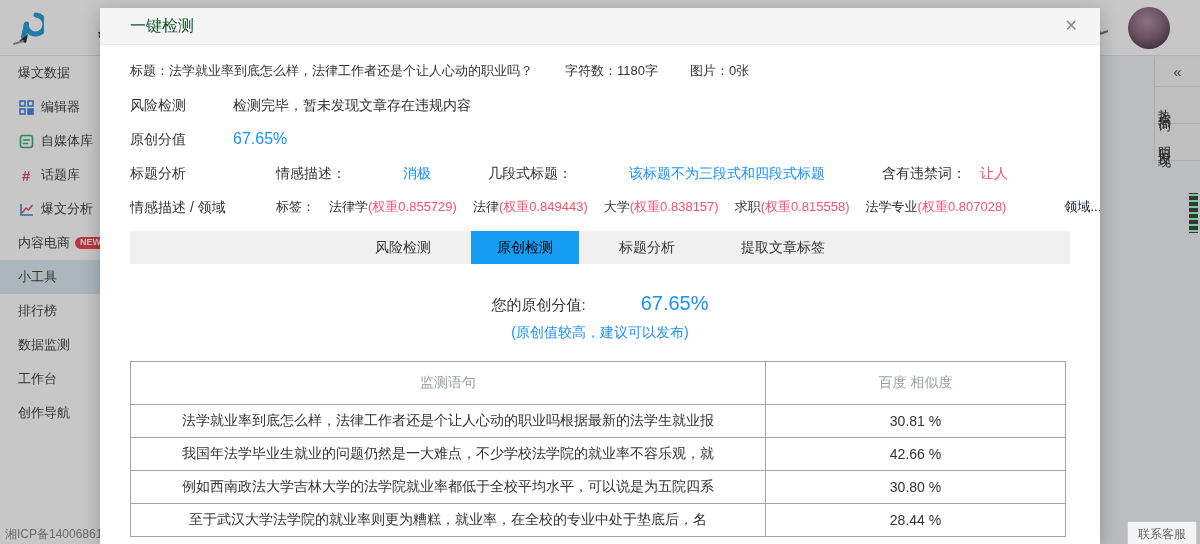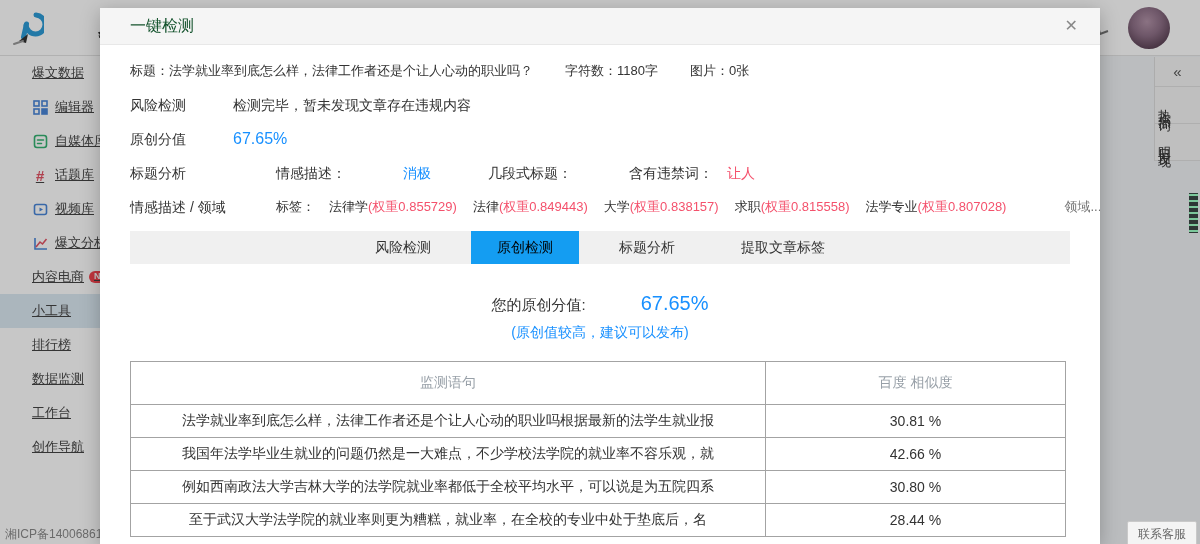--- a/index.html
+++ b/index.html
@@ -10,21 +10,21 @@
   .topbar{position:absolute;left:0;top:0;width:1200px;height:56px;background:#fff;border-bottom:1px solid #e3e3e3;z-index:1;}
   .logo{position:absolute;left:12px;top:8px;display:flex;align-items:center;gap:48px;}
   .logo-text{font-size:23px;font-weight:bold;color:#333;letter-spacing:6px;margin-left:6px;}
   .logo-reg{font-size:9px;color:#666;vertical-align:top;margin-left:-4px;position:relative;top:-8px;}
   .notif{position:absolute;left:1094px;top:18px;color:#777;}
   .avatar{position:absolute;left:1128px;top:7px;width:42px;height:42px;border-radius:50%;
           background:radial-gradient(circle at 45% 35%,#b293a8 0%,#8d6f86 40%,#5e4558 75%,#4a3544 100%);}
 
   
   .sidebar{position:absolute;left:0;top:56px;width:122px;height:488px;background:#fff;z-index:1;}
-  .side-item{height:34px;display:flex;align-items:center;padding-left:32px;font-size:13px;color:#454545;cursor:pointer;white-space:nowrap;text-decoration:underline;}
+  .side-item{height:34px;display:flex;align-items:center;padding-left:18px;font-size:13px;color:#454545;cursor:pointer;white-space:nowrap;}
   .side-item .s-icon{width:16px;height:16px;margin-right:7px;display:inline-flex;align-items:center;justify-content:center;flex:0 0 16px;}
   .side-item.selected{background:var(--sidebar-selected,#dce9f2);}
   .badge-new{margin-left:5px;background:#f5454f;color:#fff;font-size:9px;font-weight:bold;border-radius:8px;padding:1px 5px 2px;line-height:1;}
   .hash-glyph{color:#e25465;font-weight:bold;font-style:italic;font-size:15px;}
   .icp{position:absolute;left:5px;bottom:1px;font-size:12px;color:#8a8a8a;white-space:nowrap;}
 
   
   .right-panel{position:absolute;right:0;top:57px;width:46px;background:#f5f5f5;border-left:1px solid #ddd;z-index:1;}
   .collapse-btn{height:30px;display:flex;align-items:center;justify-content:center;color:#555;font-size:15px;border-bottom:1px solid #e1e1e1;cursor:pointer;}
   .vtab{writing-mode:vertical-lr;text-orientation:upright;letter-spacing:3px;font-size:13px;color:#333;
@@ -46,21 +46,21 @@
   .info-row{display:flex;margin-top:16px;font-size:13px;color:#333;line-height:20px;white-space:nowrap;}
   .info-row .pair{margin-right:32px;}
   .detail-row{display:flex;margin-top:14px;font-size:14px;color:#333;line-height:20px;white-space:nowrap;}
   .detail-row .dlabel{flex:0 0 103px;color:#333;}
   .blue{color:var(--accent,#1890ff);}
   .red{color:var(--danger,#f4516c);}
   .seg{margin-right:14px;margin-left:43px;}
   .tagname{color:#333;}
   .tagweight{color:var(--danger,#f4516c);font-size:13px;}
   .tag{margin-right:16px;font-size:13px;}
-  .domain-more{margin-left:42px;color:#737373;font-size:13px;}
+  .domain-more{margin-left:42px;color:#0f172a;font-size:13px;}
 
   .tab-strip{margin-top:14px;height:33px;background:#f0f0f0;display:flex;align-items:stretch;justify-content:center;}
   .tab{padding:0 26px;display:flex;align-items:center;font-size:14px;color:#333;cursor:pointer;margin:0 7px;}
   .tab.active{background:var(--tab-active,#149df2);color:#000000;}
 
   .score-row{margin-top:28px;display:flex;justify-content:center;align-items:baseline;font-size:15px;color:#333;}
   .score-label{margin-right:55px;}
   .score-value{font-size:20px;}
   .advice{margin-top:9px;text-align:center;font-size:14px;}
 
@@ -123,29 +123,20 @@
         <svg width="15" height="15" viewBox="0 0 15 15">
             <rect x="1.5" y="1.5" width="12" height="12" rx="2.5" fill="none" stroke="#35b272" stroke-width="1.6"></rect>
         <path d="M4.5 6 h6 M4.5 9.5 h4" stroke="#35b272" stroke-width="1.5" stroke-linecap="round"></path>
           </svg>
       </span>
       <span>自媒体库</span>
     </div>
     <div class="side-item">
       <span class="s-icon hash-glyph">#</span>
       <span>话题库</span>
-    </div>
-    <div class="side-item">
-      <span class="s-icon">
-        <svg width="15" height="15" viewBox="0 0 15 15">
-            <rect x="1.5" y="2.5" width="12" height="10" rx="2" fill="none" stroke="#4a86d8" stroke-width="1.6"></rect>
-        <path d="M6.5 5.5 L10 7.5 L6.5 9.5 Z" fill="#4a86d8"></path>
-          </svg>
-      </span>
-      <span>视频库</span>
     </div>
     <div class="side-item">
       <span class="s-icon">
         <svg width="15" height="15" viewBox="0 0 15 15">
             <path d="M2 2 V13 H14" fill="none" stroke="#4a86d8" stroke-width="1.6"></path>
         <path d="M3 11 L7 6 L9.5 8 L13.5 3" fill="none" stroke="#e25465" stroke-width="1.6"></path>
           </svg>
       </span>
       <span>爆文分析</span>
     </div>
@@ -207,20 +198,21 @@
       <div class="detail-row">
         <span class="dlabel">原创分值</span>
         <span class="blue" style="font-size:16px;">67.65%</span>
       </div>
 
       <div class="detail-row">
         <span class="dlabel">标题分析</span>
         <span class="seg">情感描述：</span>
         <span class="seg blue">消极</span>
         <span class="seg">几段式标题：</span>
+        <span class="seg blue">该标题不为三段式和四段式标题</span>
         <span class="seg">含有违禁词：</span>
         <span class="red">让人</span>
       </div>
 
       <div class="detail-row">
         <span class="dlabel">情感描述 / 领域</span>
         <span class="seg" style="font-size:13px;">标签：</span>
         <span class="tag"><span class="tagname">法律学</span><span class="tagweight">(权重0.855729)</span></span>
         <span class="tag"><span class="tagname">法律</span><span class="tagweight">(权重0.849443)</span></span>
         <span class="tag"><span class="tagname">大学</span><span class="tagweight">(权重0.838157)</span></span>

